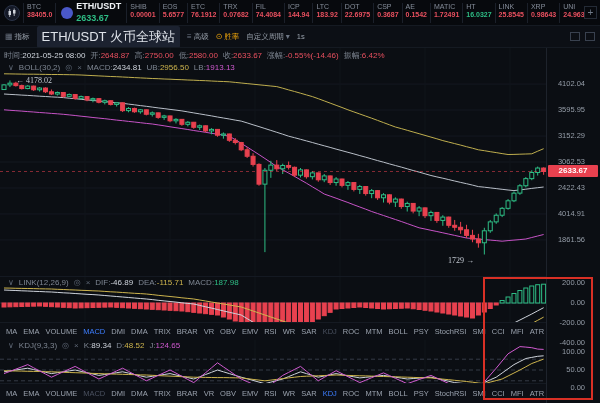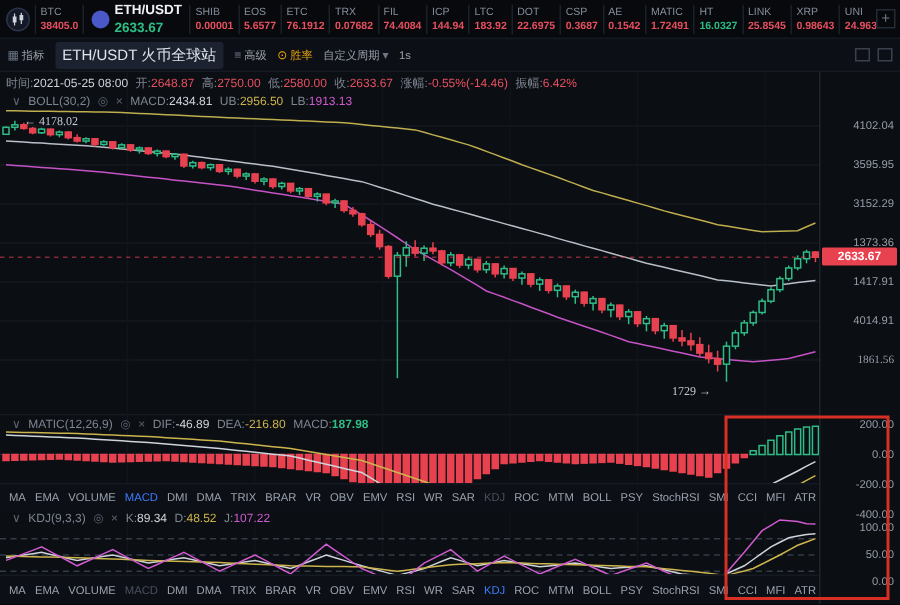--- a/index.html
+++ b/index.html
@@ -4,64 +4,64 @@
 <style>
   html,body{margin:0;padding:0;background:#000;}
   *{box-sizing:border-box;}
   .app{position:relative;width:600px;height:403px;background:#0b0e13;overflow:hidden;
        font-family:"Liberation Sans",sans-serif;color:#9097a3;-webkit-font-smoothing:antialiased;}
   
   .ticker-bar{position:absolute;left:0;top:0;width:600px;height:26px;background:#07090d;
       border-bottom:1px solid #151a22;display:flex;align-items:center;padding:0 3px;overflow:hidden;white-space:nowrap;}
   .kline-logo{width:16px;height:16px;border-radius:50%;background:#141927;border:1px solid #2a3347;
       display:flex;align-items:center;justify-content:center;flex:0 0 auto;margin:0 3px 0 1px;}
-  .ticker-item{display:flex;flex-direction:column;justify-content:flex-end;padding:0 3px;height:20px;
+  .ticker-item{display:flex;flex-direction:column;justify-content:flex-start;padding:0 3px;height:20px;
       border-left:1px solid #1b202a;flex:0 0 auto;line-height:1.25;cursor:pointer;}
   .t-sym{font-size:7px;color:#868e9b;}
   .t-price{font-size:7px;font-weight:bold;}
   .down{color:#e8505f;} .up{color:#2ebd85;}
   .ticker-item.selected{flex-direction:row;align-items:center;gap:3px;border-left:1px solid #1b202a;padding:0 5px;}
   .ticker-item.selected .t-sym{font-size:9px;color:#eef1f5;font-weight:bold;}
   .ticker-item.selected .t-price{font-size:9px;}
   .coin-dot{width:12px;height:12px;border-radius:50%;background:#4a58c8;flex:0 0 auto;}
   .add-btn{margin-left:auto;flex:0 0 auto;width:13px;height:13px;border:1px solid #242b36;color:#707a88;
       font-size:10px;line-height:11px;text-align:center;cursor:pointer;}
   
   .toolbar{position:absolute;left:0;top:26px;width:600px;height:22px;background:#0c0f15;
       border-bottom:1px solid #151a22;display:flex;align-items:center;gap:7px;padding:0 5px;
       font-size:7.5px;overflow:hidden;white-space:nowrap;}
   .tool-item{color:#98a0ab;cursor:pointer;display:flex;align-items:center;gap:2px;flex:0 0 auto;}
   .tool-icon{font-size:8px;color:#6d7684;}
-  .pair-pill{background:#1c2230;color:#dfe3ea;padding:2px 5px;border-radius:2px;font-size:10px;cursor:pointer;flex:0 0 auto;}
+  .pair-pill{background:#1c2230;color:#dfe3ea;padding:2px 5px;border-radius:2px;font-size:13px;cursor:pointer;flex:0 0 auto;}
   .winrate{color:#f0a60a;}
   .winrate .tool-icon{color:#f0a60a;}
   .tf{color:#98a0ab;cursor:pointer;flex:0 0 auto;}
   .tf.active{color:#3d7eff;}
   .tool-right{margin-left:auto;display:flex;align-items:center;gap:5px;flex:0 0 auto;}
   .mini-icon{width:10px;height:9px;border:1px solid #39414f;cursor:pointer;}
   
   .chart{position:absolute;left:0;top:48px;width:600px;height:355px;}
   .pane{position:absolute;left:0;width:546px;overflow:hidden;}
   .pane svg{position:absolute;left:0;top:0;}
   .pane-main{top:0;height:229px;border-bottom:1px solid #141922;}
   .pane-macd{top:229px;height:45px;}
   .tabs{position:absolute;left:0;width:546px;background:#0c0f15;border-top:1px solid #151a22;
       display:flex;align-items:center;gap:6px;padding:0 6px;font-size:7.5px;color:#9aa2ae;overflow:hidden;white-space:nowrap;z-index:6;}
   .tabs-1{top:274px;height:18px;}
   .tabs-2{top:335px;height:20px;}
   .tab{cursor:pointer;flex:0 0 auto;}
   .tab.active{color:#3d7eff;} .tab.dim{color:#4a5160;}
   .pane-kdj{top:292px;height:43px;}
   .axis-col{position:absolute;left:546px;top:0;width:54px;height:355px;border-left:1px solid #1e232c;background:#0b0e13;z-index:5;}
-  .axis-label{position:absolute;right:4px;font-size:7.5px;color:#959da8;line-height:8px;text-align:right;}
+  .axis-label{position:absolute;right:15px;font-size:7.5px;color:#959da8;line-height:8px;text-align:right;}
   .price-tag{position:absolute;left:1px;right:2px;height:12px;background:#e8414f;color:#fff;
       font-size:8px;font-weight:bold;text-align:center;line-height:12px;border-radius:1px;}
   .overlay-row{position:absolute;z-index:7;display:flex;gap:5px;font-size:8px;white-space:nowrap;}
   .lbl{color:#7d8591;} .v-wht{color:#cfd4dc;} .v-red{color:#e8505f;} .v-yel{color:#cdb44d;}
-  .v-mag{color:#d05ad0;} .v-grn{color:#2ebd85;font-weight:bold;}
+  .v-mag{color:#d05ad0;} .v-grn{color:#2ebd85;}
   .ind-icon{color:#5d6674;font-size:8px;cursor:pointer;}
   .marker{position:absolute;z-index:6;font-size:8px;color:#c3c9d2;white-space:nowrap;font-family:Liberation Serif, serif;}
   .anno-box{position:absolute;left:483px;top:229px;width:110px;height:123px;border:2px solid #d93025;z-index:30;pointer-events:none;}
 </style>
 </head>
 <body>
 
 <div class="app">
 
   <div class="ticker-bar">
@@ -534,25 +534,25 @@
           <rect x="517.91" y="13.5" width="4" height="12.5" fill="#0b0e13" stroke="#2ebd85" stroke-width="1"></rect>
           <rect x="523.8399999999999" y="11" width="4" height="15" fill="#0b0e13" stroke="#2ebd85" stroke-width="1"></rect>
           <rect x="529.77" y="9" width="4" height="17" fill="#0b0e13" stroke="#2ebd85" stroke-width="1"></rect>
           <rect x="535.6999999999999" y="7.699999999999999" width="4" height="18.3" fill="#0b0e13" stroke="#2ebd85" stroke-width="1"></rect>
           <rect x="541.63" y="7.202000000000002" width="4" height="18.798" fill="#0b0e13" stroke="#2ebd85" stroke-width="1"></rect>
           <polyline points="4,13.0 9.93,13.3 15.86,13.5 21.79,13.8 27.72,14.0 33.65,14.3 39.58,14.5 45.51,14.8 51.44,15.0 57.37,15.4 63.3,15.8 69.22999999999999,16.1 75.16,16.5 81.09,16.9 87.02,17.3 92.94999999999999,17.6 98.88,18.0 104.81,18.5 110.74,19.0 116.66999999999999,19.5 122.6,20.0 128.53,20.5 134.45999999999998,21.0 140.39,21.5 146.32,22.0 152.25,22.6 158.18,23.3 164.10999999999999,23.9 170.04,24.5 175.97,25.1 181.89999999999998,25.8 187.82999999999998,26.4 193.76,27.0 199.69,28.4 205.62,29.8 211.54999999999998,31.1 217.48,32.5 223.41,33.9 229.33999999999997,35.3 235.26999999999998,36.6 241.2,38.0 247.13,41.6 253.06,45.2 258.99,48.8 264.91999999999996,52.4 270.84999999999997,56.0 276.78,57.6 282.71,59.2 288.64,60.8 294.57,62.4 300.5,64.0 306.43,63.2 312.36,62.4 318.28999999999996,61.6 324.21999999999997,60.8 330.15,60.0 336.08,58.8 342.01,57.6 347.94,56.4 353.87,55.2 359.79999999999995,54.0 365.72999999999996,53.7 371.65999999999997,53.3 377.59,53.0 383.52,52.7 389.45,52.3 395.38,52.0 401.31,52.5 407.24,53.0 413.16999999999996,53.5 419.09999999999997,54.0 425.03,54.5 430.96,55.0 436.89,55.7 442.82,56.3 448.75,57.0 454.67999999999995,57.7 460.60999999999996,58.3 466.53999999999996,59.0 472.46999999999997,58.3 478.4,57.5 484.33,56.8 490.26,56.0 496.19,53.5 502.12,51.0 508.04999999999995,48.5 513.98,46.0 519.91,43.0 525.8399999999999,40.0 531.77,37.0 537.6999999999999,33.8 543.63,30.7" fill="none" stroke="#cfd4dc" stroke-width="1"></polyline>
           <polyline points="4,11.0 9.93,11.1 15.86,11.3 21.79,11.4 27.72,11.5 33.65,11.6 39.58,11.8 45.51,11.9 51.44,12.0 57.37,12.3 63.3,12.5 69.22999999999999,12.8 75.16,13.0 81.09,13.3 87.02,13.5 92.94999999999999,13.8 98.88,14.0 104.81,14.4 110.74,14.8 116.66999999999999,15.1 122.6,15.5 128.53,15.9 134.45999999999998,16.3 140.39,16.6 146.32,17.0 152.25,17.6 158.18,18.3 164.10999999999999,18.9 170.04,19.5 175.97,20.1 181.89999999999998,20.8 187.82999999999998,21.4 193.76,22.0 199.69,23.0 205.62,24.0 211.54999999999998,25.0 217.48,26.0 223.41,27.0 229.33999999999997,28.0 235.26999999999998,29.0 241.2,30.0 247.13,32.0 253.06,34.0 258.99,36.0 264.91999999999996,38.0 270.84999999999997,40.0 276.78,42.0 282.71,44.0 288.64,46.0 294.57,48.0 300.5,50.0 306.43,51.2 312.36,52.4 318.28999999999996,53.6 324.21999999999997,54.8 330.15,56.0 336.08,56.3 342.01,56.6 347.94,56.9 353.87,57.2 359.79999999999995,57.5 365.72999999999996,57.2 371.65999999999997,56.8 377.59,56.5 383.52,56.2 389.45,55.8 395.38,55.5 401.31,55.4 407.24,55.3 413.16999999999996,55.3 419.09999999999997,55.2 425.03,55.1 430.96,55.0 436.89,55.3 442.82,55.5 448.75,55.8 454.67999999999995,56.0 460.60999999999996,56.3 466.53999999999996,56.5 472.46999999999997,56.6 478.4,56.8 484.33,56.9 490.26,57.0 496.19,56.1 502.12,55.3 508.04999999999995,54.4 513.98,53.5 519.91,51.2 525.8399999999999,48.8 531.77,46.5 537.6999999999999,43.3 543.63,40.1" fill="none" stroke="#cdb44d" stroke-width="1"></polyline>
         </svg>
       <div class="overlay-row" style="left:8px;top:1px;">
         <span class="ind-icon">∨</span>
-        <span class="lbl">MATIC(12,26,9)</span>
+        <span class="lbl">LINK(12,26,9)</span>
         <span class="ind-icon">◎</span>
         <span class="ind-icon">×</span>
         <span><span class="lbl">DIF:</span><span class="v-wht">-46.89</span></span>
-        <span><span class="lbl">DEA:</span><span class="v-yel">-216.80</span></span>
+        <span><span class="lbl">DEA:</span><span class="v-yel">-115.71</span></span>
         <span><span class="lbl">MACD:</span><span class="v-grn">187.98</span></span>
       </div>
     </div>
 
     <div class="tabs tabs-1">
         <span class="tab">MA</span>
         <span class="tab">EMA</span>
         <span class="tab">VOLUME</span>
         <span class="tab active">MACD</span>
         <span class="tab">DMI</span>
@@ -592,21 +592,21 @@
           <polyline points="4,30.7 9.93,30.9 15.86,31.0 21.79,31.1 27.72,31.3 33.65,31.4 39.58,31.5 45.51,31.7 51.44,31.8 57.37,32.0 63.3,32.3 69.22999999999999,32.5 75.16,32.7 81.09,32.9 87.02,33.1 92.94999999999999,33.4 98.88,33.6 104.81,33.8 110.74,34.0 116.66999999999999,34.1 122.6,34.3 128.53,34.5 134.45999999999998,34.7 140.39,34.9 146.32,35.0 152.25,35.3 158.18,35.6 164.10999999999999,35.9 170.04,36.1 175.97,36.4 181.89999999999998,36.7 187.82999999999998,36.9 193.76,37.2 199.69,37.3 205.62,37.4 211.54999999999998,37.5 217.48,37.6 223.41,37.6 229.33999999999997,37.7 235.26999999999998,37.8 241.2,37.9 247.13,38.6 253.06,39.4 258.99,40.1 264.91999999999996,40.8 270.84999999999997,40.1 276.78,39.4 282.71,38.6 288.64,37.9 294.57,37.2 300.5,36.5 306.43,36.2 312.36,36.0 318.28999999999996,35.8 324.21999999999997,35.5 330.15,35.3 336.08,35.0 342.01,35.2 347.94,35.4 353.87,35.6 359.79999999999995,35.8 365.72999999999996,35.9 371.65999999999997,36.1 377.59,36.3 383.52,36.5 389.45,36.7 395.38,36.8 401.31,37.0 407.24,37.2 413.16999999999996,37.4 419.09999999999997,37.6 425.03,37.7 430.96,37.9 436.89,38.5 442.82,39.1 448.75,39.7 454.67999999999995,40.3 460.60999999999996,40.9 466.53999999999996,41.5 472.46999999999997,42.2 478.4,43.0 484.33,43.7 490.26,42.1 496.19,40.6 502.12,39.0 508.04999999999995,36.0 513.98,33.0 519.91,30.0 525.8399999999999,26.8 531.77,23.5 537.6999999999999,21.3 543.63,19.1" fill="none" stroke="#cdb44d" stroke-width="1"></polyline>
           <polyline points="4,33.6 9.93,31.4 15.86,29.1 21.79,26.9 27.72,24.6 33.65,27.8 39.58,30.9 45.51,34.0 51.44,37.2 57.37,34.5 63.3,31.8 69.22999999999999,29.1 75.16,26.4 81.09,29.6 87.02,32.7 92.94999999999999,35.9 98.88,39.0 104.81,36.3 110.74,33.6 116.66999999999999,30.9 122.6,28.2 128.53,31.4 134.45999999999998,34.5 140.39,37.6 146.32,40.8 152.25,38.1 158.18,35.4 164.10999999999999,32.7 170.04,30.0 175.97,33.1 181.89999999999998,36.3 187.82999999999998,39.5 193.76,42.6 199.69,37.6 205.62,32.7 211.54999999999998,27.8 217.48,22.8 223.41,26.9 229.33999999999997,30.9 235.26999999999998,35.0 241.2,39.0 247.13,41.6 253.06,44.2 258.99,46.8 264.91999999999996,49.4 270.84999999999997,44.8 276.78,40.1 282.71,35.4 288.64,32.4 294.57,29.4 300.5,26.4 306.43,31.2 312.36,36.0 318.28999999999996,40.8 324.21999999999997,37.4 330.15,34.1 336.08,30.7 342.01,33.7 347.94,36.7 353.87,39.6 359.79999999999995,42.6 365.72999999999996,40.2 371.65999999999997,37.7 377.59,35.3 383.52,32.9 389.45,35.6 395.38,38.3 401.31,41.0 407.24,43.7 413.16999999999996,41.6 419.09999999999997,39.5 425.03,37.5 430.96,35.4 436.89,38.1 442.82,40.8 448.75,43.5 454.67999999999995,46.2 460.60999999999996,46.8 466.53999999999996,47.5 472.46999999999997,48.1 478.4,48.7 484.33,41.9 490.26,35.0 496.19,28.2 502.12,21.0 508.04999999999995,13.8 513.98,10.2 519.91,6.6 525.8399999999999,7.1 531.77,7.7 537.6999999999999,9.1 543.63,9.4" fill="none" stroke="#d05ad0" stroke-width="1"></polyline>
         </svg>
       <div class="overlay-row" style="left:8px;top:1px;">
         <span class="ind-icon">∨</span>
         <span class="lbl">KDJ(9,3,3)</span>
         <span class="ind-icon">◎</span>
         <span class="ind-icon">×</span>
         <span><span class="lbl">K:</span><span class="v-wht">89.34</span></span>
         <span><span class="lbl">D:</span><span class="v-yel">48.52</span></span>
-        <span><span class="lbl">J:</span><span class="v-mag">107.22</span></span>
+        <span><span class="lbl">J:</span><span class="v-mag">124.65</span></span>
       </div>
     </div>
 
     <div class="tabs tabs-2">
         <span class="tab">MA</span>
         <span class="tab">EMA</span>
         <span class="tab">VOLUME</span>
         <span class="tab dim">MACD</span>
         <span class="tab">DMI</span>
         <span class="tab">DMA</span>
@@ -627,24 +627,24 @@
         <span class="tab">SMI</span>
         <span class="tab">CCI</span>
         <span class="tab">MFI</span>
         <span class="tab">ATR</span>
       </div>
 
     <div class="axis-col">
         <div class="axis-label" style="top: 32.0599px;">4102.04</div>
         <div class="axis-label" style="top: 58.0396px; margin-left: 38px;">3595.95</div>
         <div class="axis-label" style="top: 84.0199px;">3152.29</div>
-        <div class="axis-label" style="top: 110px;">1373.36</div>
-        <div class="axis-label" style="top: 135.98px;">1417.91</div>
+        <div class="axis-label" style="top: 110px;">3062.53</div>
+        <div class="axis-label" style="top: 135.98px;">2422.43</div>
         <div class="axis-label" style="top: 161.96px;">4014.91</div>
-        <div class="axis-label" style="top: 187.941px; font-family: Liberation Serif, serif;">1861.56</div>
+        <div class="axis-label" style="top: 187.941px;">1861.56</div>
         <div class="axis-label" style="top: 231px;">200.00</div>
         <div class="axis-label" style="top: 251px;">0.00</div>
         <div class="axis-label" style="top: 271px;">-200.00</div>
         <div class="axis-label" style="top: 291px;">-400.00</div>
         <div class="axis-label" style="top: 300px;">100.00</div>
         <div class="axis-label" style="top: 318px;">50.00</div>
         <div class="axis-label" style="top: 336px;">0.00</div>
         <div class="price-tag" style="top: 117.485px;">2633.67</div>
       </div>
 

